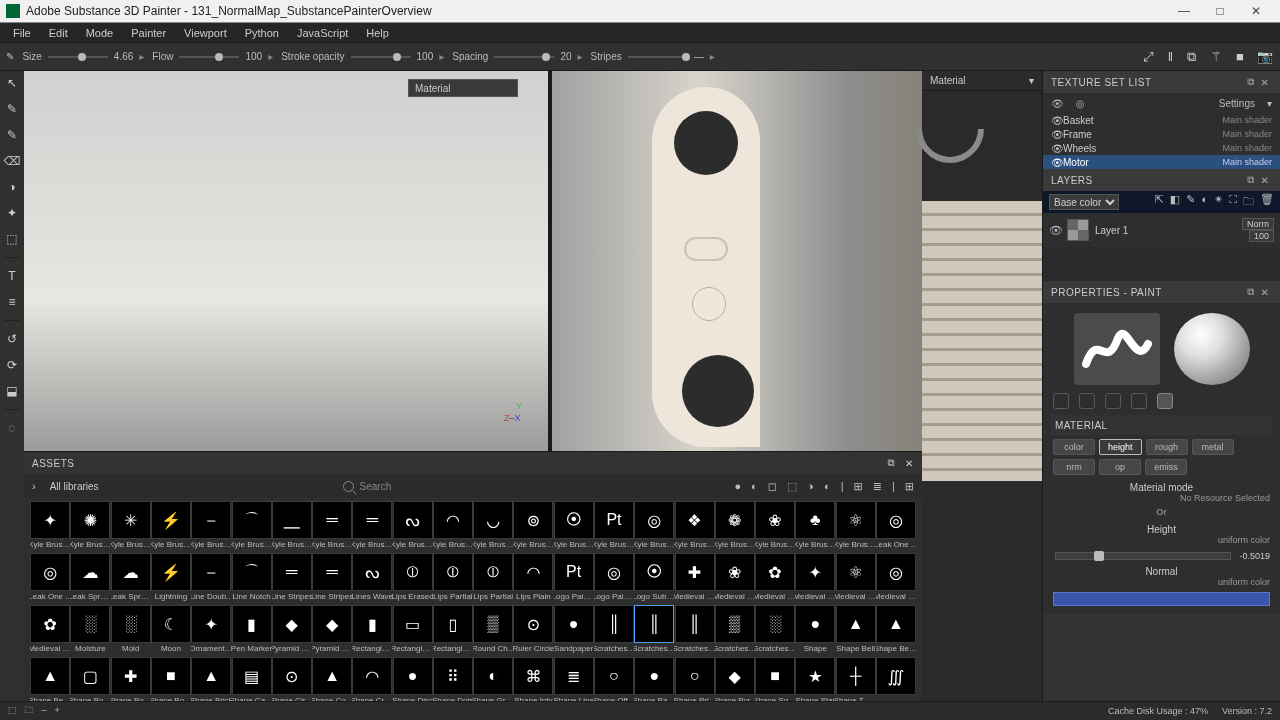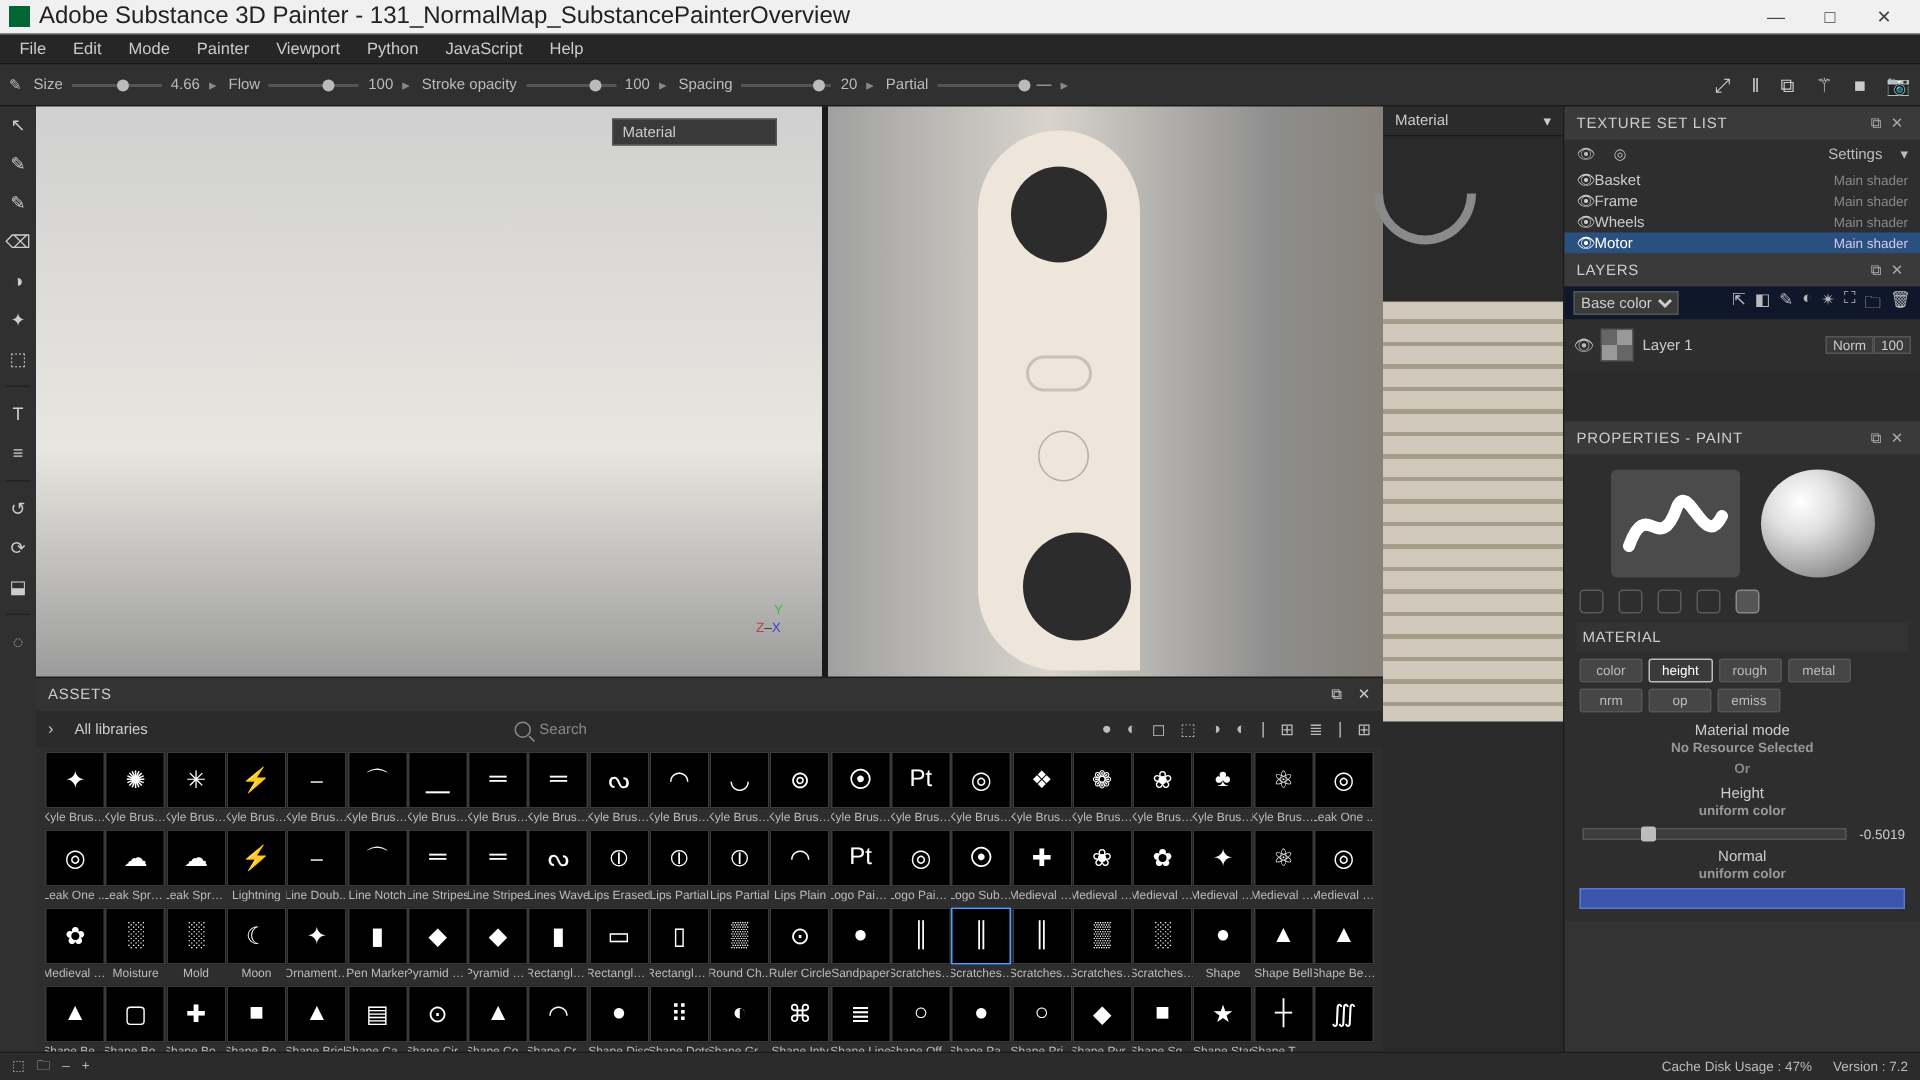--- a/index.html
+++ b/index.html
@@ -1,19 +1,19 @@
 <!DOCTYPE html>
 <html><head>
 <meta charset="utf-8">
 <style>
 * { margin:0; padding:0; box-sizing:border-box; font-family:"Segoe UI",Arial,sans-serif; }
 body { background:#2a2a2a; color:#ccc; width:1280px; height:720px; overflow:hidden; font-size:11px; }
 .titlebar { height:23px; background:#f0f0f0; color:#222; display:flex; align-items:center; padding:0 6px; border-bottom:1px solid #888;}
 .titlebar .app-icon{width:14px;height:14px;background:#006633;margin-right:6px;}
-.titlebar .title{flex:1;font-size:16px;}
+.titlebar .title{flex:1;font-size:12px;}
 .titlebar .win-btn{width:36px;height:22px;text-align:center;line-height:22px;font-size:12px;color:#444;}
 .menubar{height:20px;background:#262626;display:flex;align-items:center;padding:0 4px;font-size:11px;color:#ccc;border-bottom:1px solid #1a1a1a;}
 .menubar span{padding:0 9px;}
 .toolbar{height:28px;background:#303030;display:flex;align-items:center;padding:0 6px;gap:8px;font-size:10px;color:#bbb;border-bottom:1px solid #1a1a1a;position:relative;}
 .toolbar .param{display:flex;align-items:center;gap:6px;}
 .toolbar .track{width:60px;height:2px;background:#555;position:relative;}
 .toolbar .knob{width:8px;height:8px;background:#bbb;border-radius:50%;position:absolute;top:-3px;}
 .toolbar .right-icons{margin-left:auto;display:flex;gap:14px;font-size:13px;color:#ccc;}
 .main{display:flex;height:calc(100% - 23px - 20px - 28px - 19px);}
 .left-tools{width:24px;background:#303030;display:flex;flex-direction:column;align-items:center;padding-top:4px;gap:10px;}
@@ -64,39 +64,39 @@
 .tsl-item .sh{color:#888;font-size:9px;}
 .tsl-item.sel .sh{color:#cce;}
 .mat-dd2{height:20px;margin:0;background:#2b2b2b;border-bottom:1px solid #1a1a1a;display:flex;align-items:center;padding:0 8px;font-size:10px;color:#ccc;}
 .layers-tools{height:22px;display:flex;align-items:center;padding:0 6px;gap:8px;font-size:10px;background:#0f172a;}
 .layers-tools select{background:#3a3a3a;color:#ccc;border:1px solid #555;font-size:10px;height:16px;width:70px;}
 .layers-tools .licons{margin-left:auto;display:flex;gap:6px;color:#bbb;font-size:11px;}
 .layer-row{height:34px;display:flex;align-items:center;padding:0 6px;gap:6px;background:#2e2e2e;}
 .layer-row .eye{width:12px;color:#bbb;}
 .layer-row .sw{width:22px;height:22px;background:repeating-conic-gradient(#999 0 25%,#666 0 50%);border:1px solid #555;}
 .layer-row .ln{flex:1;font-size:10px;}
-.layer-row .opk{display:flex;align-items:flex-end;font-size:9px;gap:0px;}
+.layer-row .opk{display:flex;flex-direction:column;align-items:flex-end;font-size:9px;gap:0px;}
 .layer-row .opk .b{background:#3a3a3a;border:1px solid #555;padding:0 4px;height:12px;line-height:11px;}
 .gap{height:34px;background:#2b2b2b;}
 .prop-area{background:#2e2e2e;padding:6px 8px;}
 .previews{display:flex;gap:14px;justify-content:center;padding:4px 0 2px;}
 .previews .pv{width:86px;height:72px;background:#555;border-radius:4px;position:relative;display:flex;align-items:center;justify-content:center;}
 .previews .pv.brush{background:#4b4b4b;}
 .previews .pv.brush svg{width:70px;height:50px;}
 .previews .pv.sphere{background:radial-gradient(circle at 35% 30%, #fff 0%, #e0e0e0 30%, #888 80%, #555 100%);border-radius:50%;width:76px;height:72px;}
 .prop-tabs{display:flex;gap:10px;margin-top:4px;padding:2px 2px;}
 .prop-tabs .pt{width:16px;height:16px;border:1px solid #5a5a5a;border-radius:3px;}
 .prop-tabs .pt.act{background:#555;border-color:#888;}
 .section-head{height:20px;display:flex;align-items:center;font-size:10px;letter-spacing:.4px;color:#ccc;background:#333;padding:0 4px;margin-top:4px;}
 .chips{display:flex;flex-wrap:wrap;gap:4px;padding:4px 2px;}
 .chip{height:16px;min-width:42px;padding:0 8px;display:flex;align-items:center;justify-content:center;font-size:9px;color:#bbb;background:#464646;border:1px solid #555;border-radius:2px;}
 .chip.act{background:#3a3a3a;border:1px solid #bcbcbc;color:#fff;}
 .mm{padding:3px 2px;}
 .mm .lab{font-size:10px;text-align:center;color:#ccc;}
-.mm .sub{font-size:9px;text-align:center;color:#999;font-weight:bold;}
+.mm .sub{font-size:9px;text-align:right;color:#999;}
 .mm .or{font-size:9px;text-align:center;color:#888;margin:4px 0;font-weight:bold;}
 .slider-row{display:flex;align-items:center;gap:6px;padding:2px 2px;}
 .slider-row .val{font-size:9px;color:#ccc;margin-left:auto;}
 .hbar{height:8px;background:#3d3d3d;border:1px solid #555;position:relative;margin:2px 2px;}
 .hbar .kn{position:absolute;top:-2px;left:38px;width:10px;height:10px;background:#bcbcbc;border-radius:2px;}
 .nbar{height:14px;background:#3b55aa;border:1px solid #5a78d0;margin:2px 2px;}
 .statusbar{height:19px;background:#2b2b2b;color:#bbb;font-size:9px;display:flex;align-items:center;padding:0 8px;border-top:1px solid #1a1a1a;}
 .statusbar .sp{flex:1;}
 .statusbar .seg{margin-left:14px;}
 .ico{display:inline-block;}
@@ -152,21 +152,21 @@
     </div>
     <div class="param">
       <span>Spacing</span>
       <div class="track">
         <div class="knob" style="left:48px"></div>
       </div>
       <span>20</span>
       <span style="color:#888">▸</span>
     </div>
     <div class="param">
-      <span>Partial</span>
+      <span>Stripes</span>
       <div class="track">
         <div class="knob" style="left:54px"></div>
       </div>
       <span>—</span>
       <span style="color:#888">▸</span>
     </div>
     <div class="right-icons" id="tb-right">
       <span>⤢</span>
       <span>‖</span>
       <span>⧉</span>

